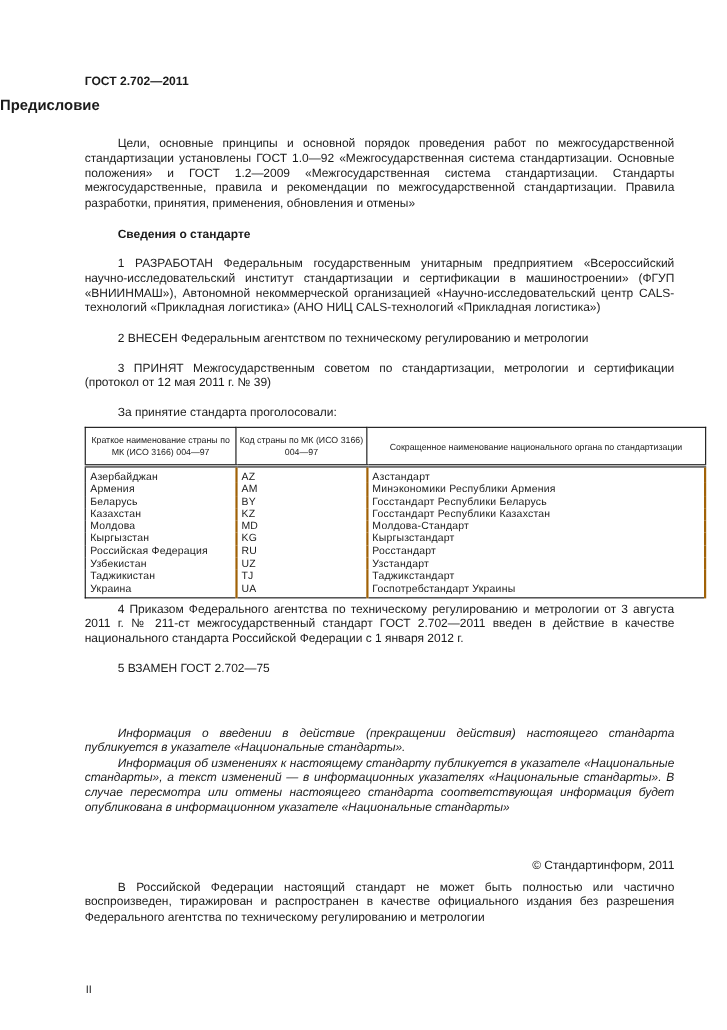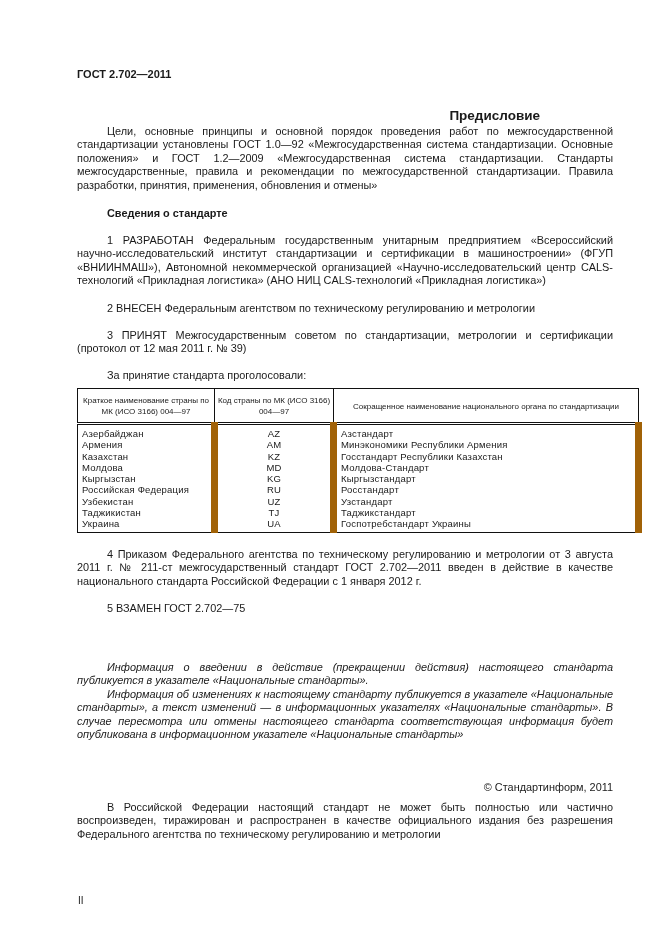--- a/index.html
+++ b/index.html
@@ -1,37 +1,37 @@
 <!DOCTYPE html>
 <html><head>
 <meta charset="utf-8">
 <style>
   html, body { margin:0; padding:0; background:#ffffff; }
   body { width:661px; height:936px; position:relative; overflow:hidden;
          font-family:"Liberation Sans", sans-serif; color:#1a1a1a; font-size:11px; }
   .abs { position:absolute; }
   .hdr { left:77px; top:68px; font-weight:bold; font-size:11px; }
-  .title { left:0; width:540px; top:108px; text-align:right; font-weight:bold; font-size:13.5px; }
+  .title { left:0; width:540px; top:88px; text-align:left; font-weight:bold; font-size:13.5px; }
   .para { left:77px; width:536px; text-align:justify; line-height:13.4px; font-size:10.9px; }
   .para .ind { display:inline-block; width:30px; }
   .sub { left:107px; font-weight:bold; font-size:10.9px; }
   .line { left:107px; font-size:10.9px; }
   .right { right:48px; font-size:10.9px; }
   .ital { font-style:italic; }
   .pagenum { left:78px; top:851px; font-size:10px;margin-top:44px; }
 
   table.vote { position:absolute; left:77px; top:388px; width:565px; border-collapse:collapse;
                font-size:9.5px; }
   table.vote th { font-weight:normal; font-size:8px; line-height:11px; padding:6px 2px 5px;
                   border:1px solid #111; border-bottom:3px double #111; text-align:center; vertical-align:middle; }
-  table.vote td { padding:0 4px; line-height:11.3px; border-left:1px solid #111; border-right:7px solid #a16207;
+  table.vote td { padding:0 4px; line-height:11.3px; border-left:1px solid #111; border-right:2px solid #a16207;
                   vertical-align:top; letter-spacing:0.2px;margin-left:10px; }
   table.vote tr.first td { padding-top:3px; }
   table.vote tr.last td { padding-bottom:2px; border-bottom:1px solid #111; }
-  table.vote td.c { text-align:center; }
+  table.vote td.c { }
 </style>
 </head>
 <body>
 
 <div class="abs hdr">ГОСТ 2.702—2011</div>
 <div class="abs title">Предисловие</div>
 
 <div class="abs para" style="top:125px;"><span class="ind"></span><span>Цели, основные принципы и основной порядок проведения работ по межгосударственной стандартизации установлены ГОСТ 1.0—92 «Межгосударственная система стандартизации. Основные положения» и ГОСТ 1.2—2009 «Межгосударственная система стандартизации. Стандарты межгосударственные, правила и рекомендации по межгосударственной стандартизации. Правила разработки, принятия, применения, обновления и отмены»</span></div>
 
 <div class="abs sub" style="top:207px;text-align:right;">Сведения о стандарте</div>
@@ -60,20 +60,25 @@
   <tbody>
     <tr class="first">
       <td>Азербайджан</td>
       <td class="c">AZ</td>
       <td>Азстандарт</td>
     </tr>
     <tr>
       <td>Армения</td>
       <td class="c">AM</td>
       <td>Минэкономики Республики Армения</td>
+    </tr>
+    <tr>
+      <td>Беларусь</td>
+      <td class="c">BY</td>
+      <td>Госстандарт Республики Беларусь</td>
     </tr>
     <tr>
       <td>Казахстан</td>
       <td class="c">KZ</td>
       <td>Госстандарт Республики Казахстан</td>
     </tr>
     <tr>
       <td>Молдова</td>
       <td class="c">MD</td>
       <td>Молдова-Стандарт</td>

